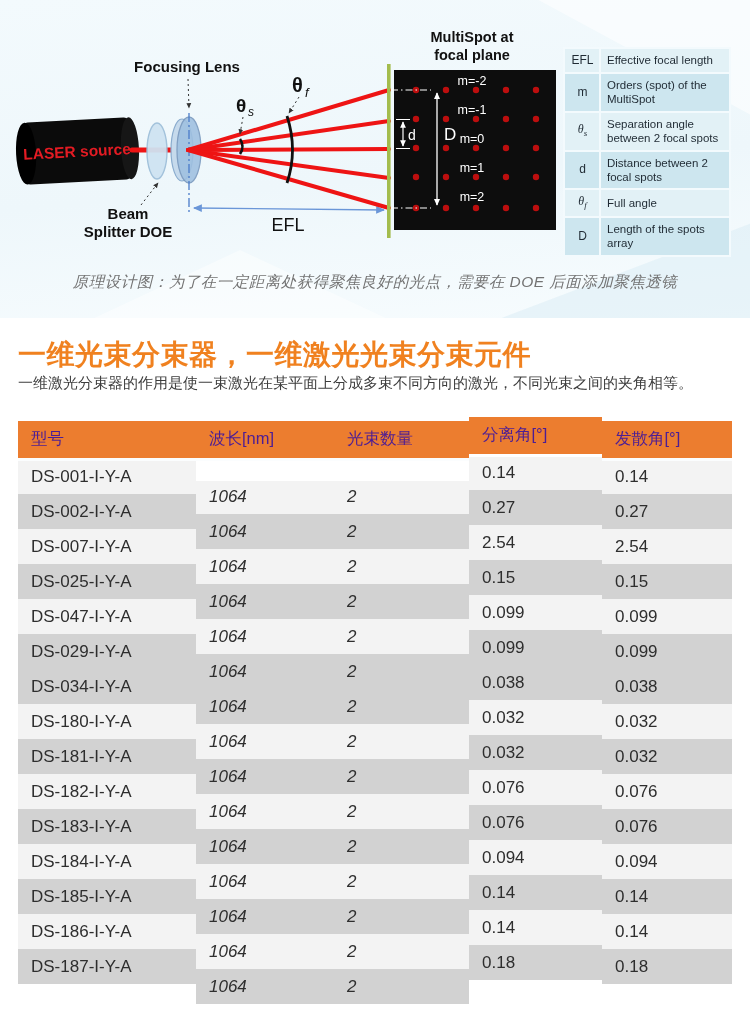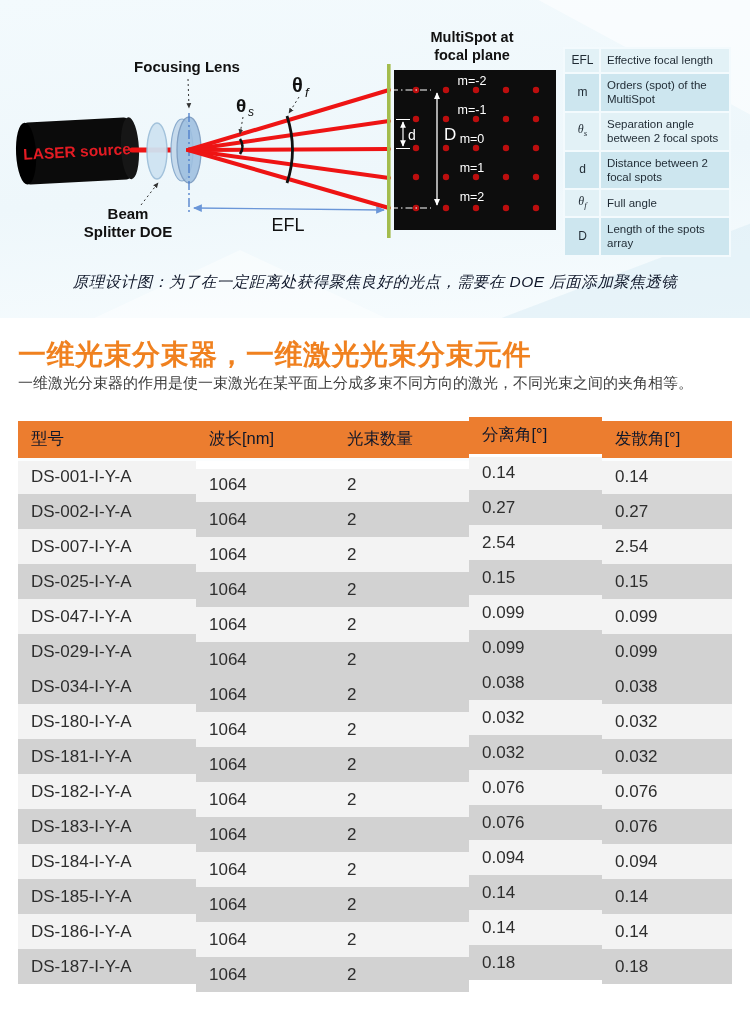--- a/index.html
+++ b/index.html
@@ -31,50 +31,50 @@
   .legend td { border:2px solid #f3fafd; padding:4px 5px 4px 6px; line-height:1.25; vertical-align:middle; }
   .legend td.sym { width:36px; text-align:center; font-size:12px; }
   .legend tr.light td { background:#e2f1f6; }
   .legend tr.dark  td { background:#cde6ef; }
   .legend i { font-family:"Liberation Serif", serif; font-style:italic; }
   .legend sub { font-size:9px; font-family:"Liberation Serif", serif; font-style:italic; }
 
   
   .caption {
     position:absolute; left:0; top:272px; width:750px;
-    text-align:center; font-size:15.5px; font-style:italic; color:#0f172a;
+    text-align:center; font-size:15.5px; font-style:italic; color:#737373;
     letter-spacing:0.5px;
   }
 
   
   .sec-heading {
     position:absolute; left:18px; top:336px; width:714px;
     font-size:28px; font-weight:bold; color:#f0811f; letter-spacing:0.5px;
   }
   .sec-desc {
     position:absolute; left:18px; top:374px; width:714px;
     font-size:15px; color:#3d3d3d;
   }
 
   
   .spec-wrap { position:absolute; left:18px; top:421px; width:714px; }
   table.spec { width:714px; border-collapse:collapse; table-layout:fixed; }
   table.spec thead th {
-    background:#ec7d2f; color:#0f172a; font-weight:normal; font-size:16.5px;
+    background:#ec7d2f; color:#4c1d95; font-weight:normal; font-size:16.5px;
     text-align:left; padding:0 0 0 13px; height:38px;
     border-bottom:3px solid #fbfdfe;
   }
   table.spec tbody td {
     font-size:17px; color:#2e2e2e; text-align:left;
     padding:0 0 0 13px; height:35px; vertical-align:middle;
   }
   table.spec tbody tr.light td { background:#f3f3f3; }
   table.spec tbody tr.dark  td { background:#d2d2d2; }
   table.spec th:nth-child(4), table.spec td:nth-child(4) { position:relative; top:-4px; }
-  table.spec td:nth-child(2), table.spec td:nth-child(3) { position:relative; top:8px; }
+  table.spec td:nth-child(2), table.spec td:nth-child(3) { position:relative; top:20px;font-style:italic; }
 </style>
 </head>
 <body>
 
 <div class="hero">
   <div class="decor1"></div>
   <div class="decor2"></div>
   <div class="decor3"></div>
 
   <svg width="560" height="260" viewBox="0 0 560 260" style="position:absolute;left:0;top:0;">

